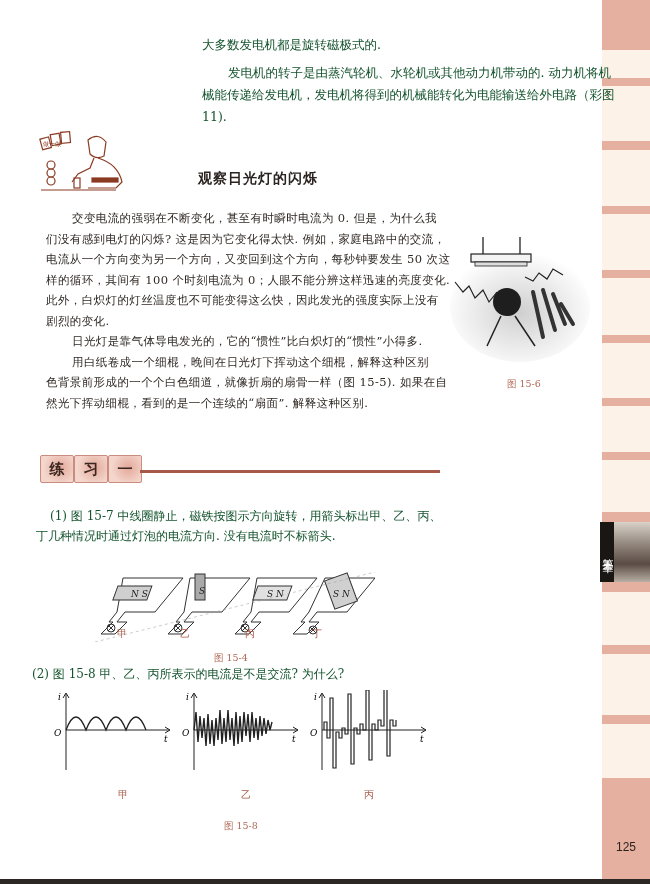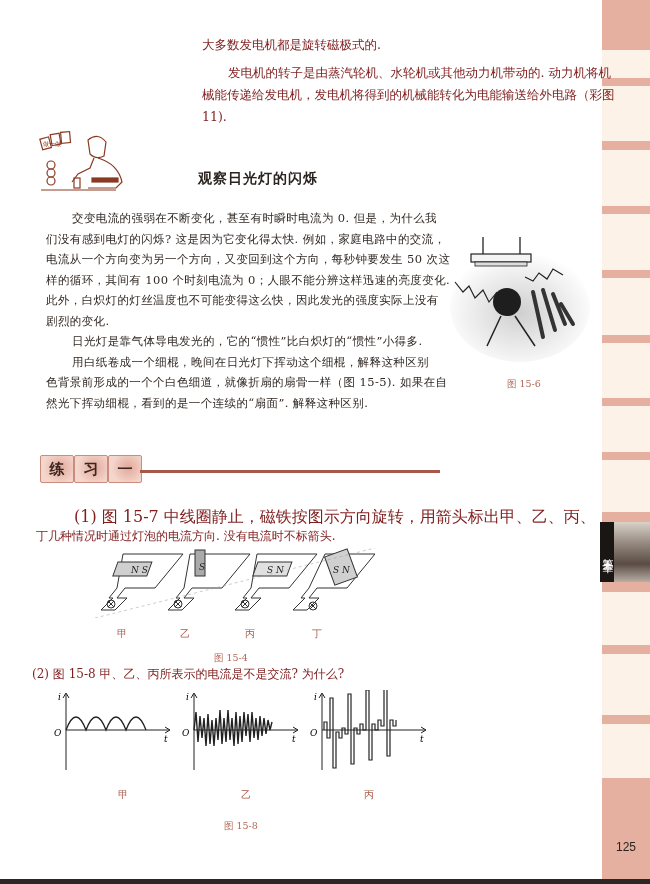--- a/index.html
+++ b/index.html
@@ -13,21 +13,21 @@
   .chapter-tab { position:absolute; left:600px; top:522px; width:50px; height:60px; }
   .chapter-label { position:absolute; left:0; top:0; width:14px; height:60px; background:#1a1614; color:#fff;
        font-family:"DejaVu Sans","Liberation Sans",sans-serif; font-size:11px; line-height:14px; text-align:center;
        writing-mode:vertical-rl; letter-spacing:1px; }
   .chapter-photo { position:absolute; left:14px; top:0; width:36px; height:60px;
        background:linear-gradient(180deg,#d9d2c8 0%,#8d8178 40%,#5a4c44 70%,#b8aea4 100%); }
   .page-number { position:absolute; left:616px; top:840px; font-family:"Liberation Sans",sans-serif;
        font-weight:normal; font-size:12px; color:#2a2320; }
   .bottom-rule { position:absolute; left:0; top:879px; width:650px; height:5px; background:#2c2624; }
 
-  .p { position:absolute; font-size:12.5px; line-height:21px; color:#7f1d1d; }
+  .p { position:absolute; font-size:12.5px; line-height:21px; color:#14532d; }
   .body-text { position:absolute; font-size:11.5px; line-height:20.3px; color:#302824; letter-spacing:0.4px; }
 
   .section-title { position:absolute; left:198px; top:170px; font-family:"DejaVu Sans","Liberation Sans",sans-serif;
        font-size:14px; font-weight:bold; color:#2a2320; letter-spacing:1px; }
 
   .caption { position:absolute; font-size:9.5px; color:#b06a58; }
   .label-red { position:absolute; font-size:10px; color:#a85a48; }
 
   .exercise-header { position:absolute; left:40px; top:455px; height:32px; }
   .ex-card { position:absolute; top:0; width:32px; height:26px; background:radial-gradient(circle at 60% 45%,#e3a89a 0%,#f4d6cc 70%);
@@ -121,24 +121,24 @@
   </div>
   <div class="caption" style="left:507px;top:378px">图 15-6</div>
 
   <div class="exercise-header">
     <div class="ex-card" style="left:0">练</div>
     <div class="ex-card" style="left:34px">习</div>
     <div class="ex-card" style="left:68px">一</div>
   </div>
   <div class="ex-rule"></div>
 
-  <div class="p" style="left:74px;top:506px;font-size:16px">(1) 图 15-7 中线圈静止，磁铁按图示方向旋转，用箭头标出甲、乙、丙、</div>
+  <div class="p" style="left:50px;top:506px;font-size:12px">(1) 图 15-7 中线圈静止，磁铁按图示方向旋转，用箭头标出甲、乙、丙、</div>
   <div class="p" style="left:36px;top:526px;font-size:12px">丁几种情况时通过灯泡的电流方向. 没有电流时不标箭头.</div>
 
-  <div style="position:absolute;left:95px;top:548px;width:280px;height:70px;">
+  <div style="position:absolute;left:95px;top:572px;width:280px;height:70px;">
     <svg width="280" height="70" viewBox="0 0 280 70">
       <g fill="none" stroke="#333" stroke-width="1">
 
         <path d="M28 6 h60 l-28 34 h-30 l-8 10 h10 l-12 12 h-14 l12 -12 h-4 l8 -10 z"></path>
         <rect x="28" y="14" width="34" height="14" fill="#cfcfcf" transform="skewX(-20)"></rect>
         <circle cx="16" cy="56" r="4"></circle>
           <path d="M13 53 l6 6 M19 53 l-6 6"></path>
 
         <path d="M95 6 h60 l-28 34 h-30 l-8 10 h10 l-12 12 h-14 l12 -12 h-4 l8 -10 z"></path>
         <rect x="100" y="2" width="10" height="26" fill="#aaa"></rect>

